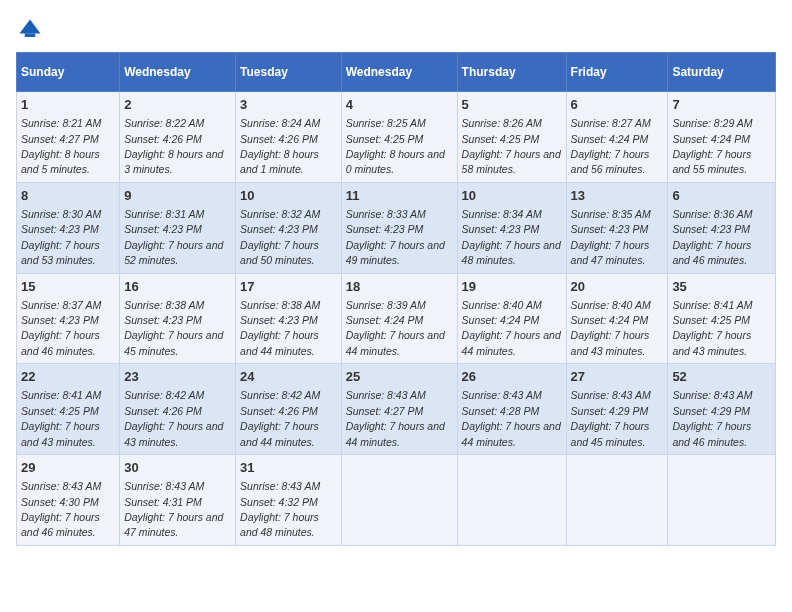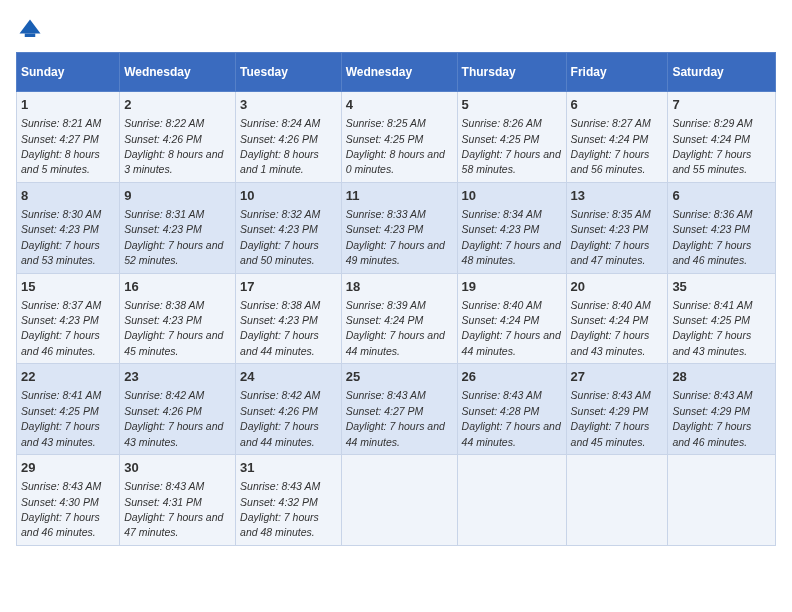--- a/index.html
+++ b/index.html
@@ -150,21 +150,21 @@
         <td><span class="day-num">20</span><span class="cell-content">Sunrise: 8:40 AM<br>Sunset: 4:24 PM<br>Daylight: 7 hours and 43 minutes.</span></td>
         <td><span class="day-num">35</span><span class="cell-content">Sunrise: 8:41 AM<br>Sunset: 4:25 PM<br>Daylight: 7 hours and 43 minutes.</span></td>
       </tr>
       <tr>
         <td><span class="day-num">22</span><span class="cell-content">Sunrise: 8:41 AM<br>Sunset: 4:25 PM<br>Daylight: 7 hours and 43 minutes.</span></td>
         <td><span class="day-num">23</span><span class="cell-content">Sunrise: 8:42 AM<br>Sunset: 4:26 PM<br>Daylight: 7 hours and 43 minutes.</span></td>
         <td><span class="day-num">24</span><span class="cell-content">Sunrise: 8:42 AM<br>Sunset: 4:26 PM<br>Daylight: 7 hours and 44 minutes.</span></td>
         <td><span class="day-num">25</span><span class="cell-content">Sunrise: 8:43 AM<br>Sunset: 4:27 PM<br>Daylight: 7 hours and 44 minutes.</span></td>
         <td><span class="day-num">26</span><span class="cell-content">Sunrise: 8:43 AM<br>Sunset: 4:28 PM<br>Daylight: 7 hours and 44 minutes.</span></td>
         <td><span class="day-num">27</span><span class="cell-content">Sunrise: 8:43 AM<br>Sunset: 4:29 PM<br>Daylight: 7 hours and 45 minutes.</span></td>
-        <td><span class="day-num">28</span><span class="cell-content">Sunrise: 8:43 AM<br>Sunset: 4:29 PM<br>Daylight: 7 hours and 46 minutes.</span></td>
+        <td><span class="day-num">52</span><span class="cell-content">Sunrise: 8:43 AM<br>Sunset: 4:29 PM<br>Daylight: 7 hours and 46 minutes.</span></td>
       </tr>
       <tr>
         <td><span class="day-num">29</span><span class="cell-content">Sunrise: 8:43 AM<br>Sunset: 4:30 PM<br>Daylight: 7 hours and 46 minutes.</span></td>
         <td><span class="day-num">30</span><span class="cell-content">Sunrise: 8:43 AM<br>Sunset: 4:31 PM<br>Daylight: 7 hours and 47 minutes.</span></td>
         <td><span class="day-num">31</span><span class="cell-content">Sunrise: 8:43 AM<br>Sunset: 4:32 PM<br>Daylight: 7 hours and 48 minutes.</span></td>
         <td class="empty-cell"></td>
         <td class="empty-cell"></td>
         <td class="empty-cell"></td>
         <td class="empty-cell"></td>
       </tr>

